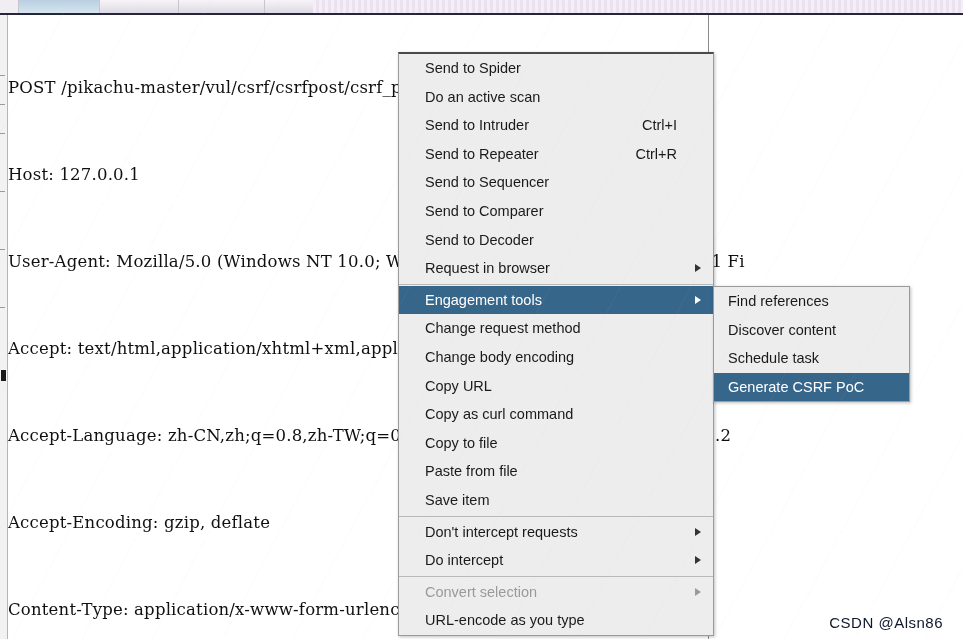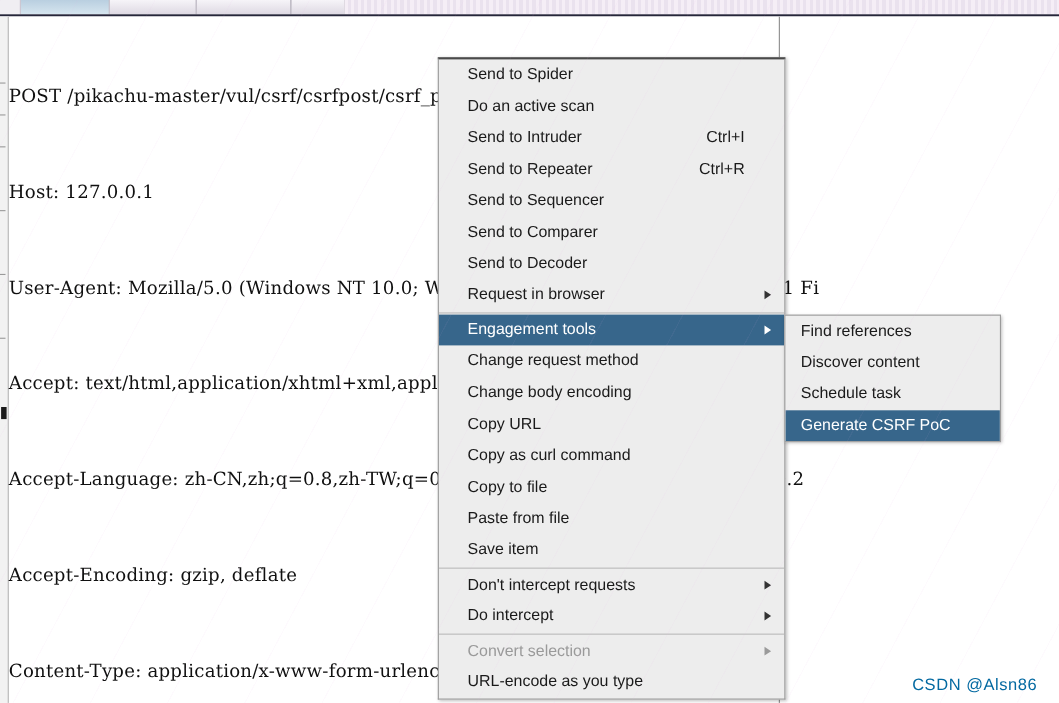--- a/index.html
+++ b/index.html
@@ -156,21 +156,21 @@
   }
   .submenu .mi { padding-left: 14px; }
 
   
   .watermark {
     position: absolute;
     right: 20px;
     bottom: 8px;
     font-family: "Liberation Sans", sans-serif;
     font-size: 15px;
-    color: #0369a1;
+    color: #0f172a;
     letter-spacing: 0.5px;
     user-select: none;
   }
 
   
   .noise {
     position: absolute;
     inset: 0;
     pointer-events: none;
     background:

